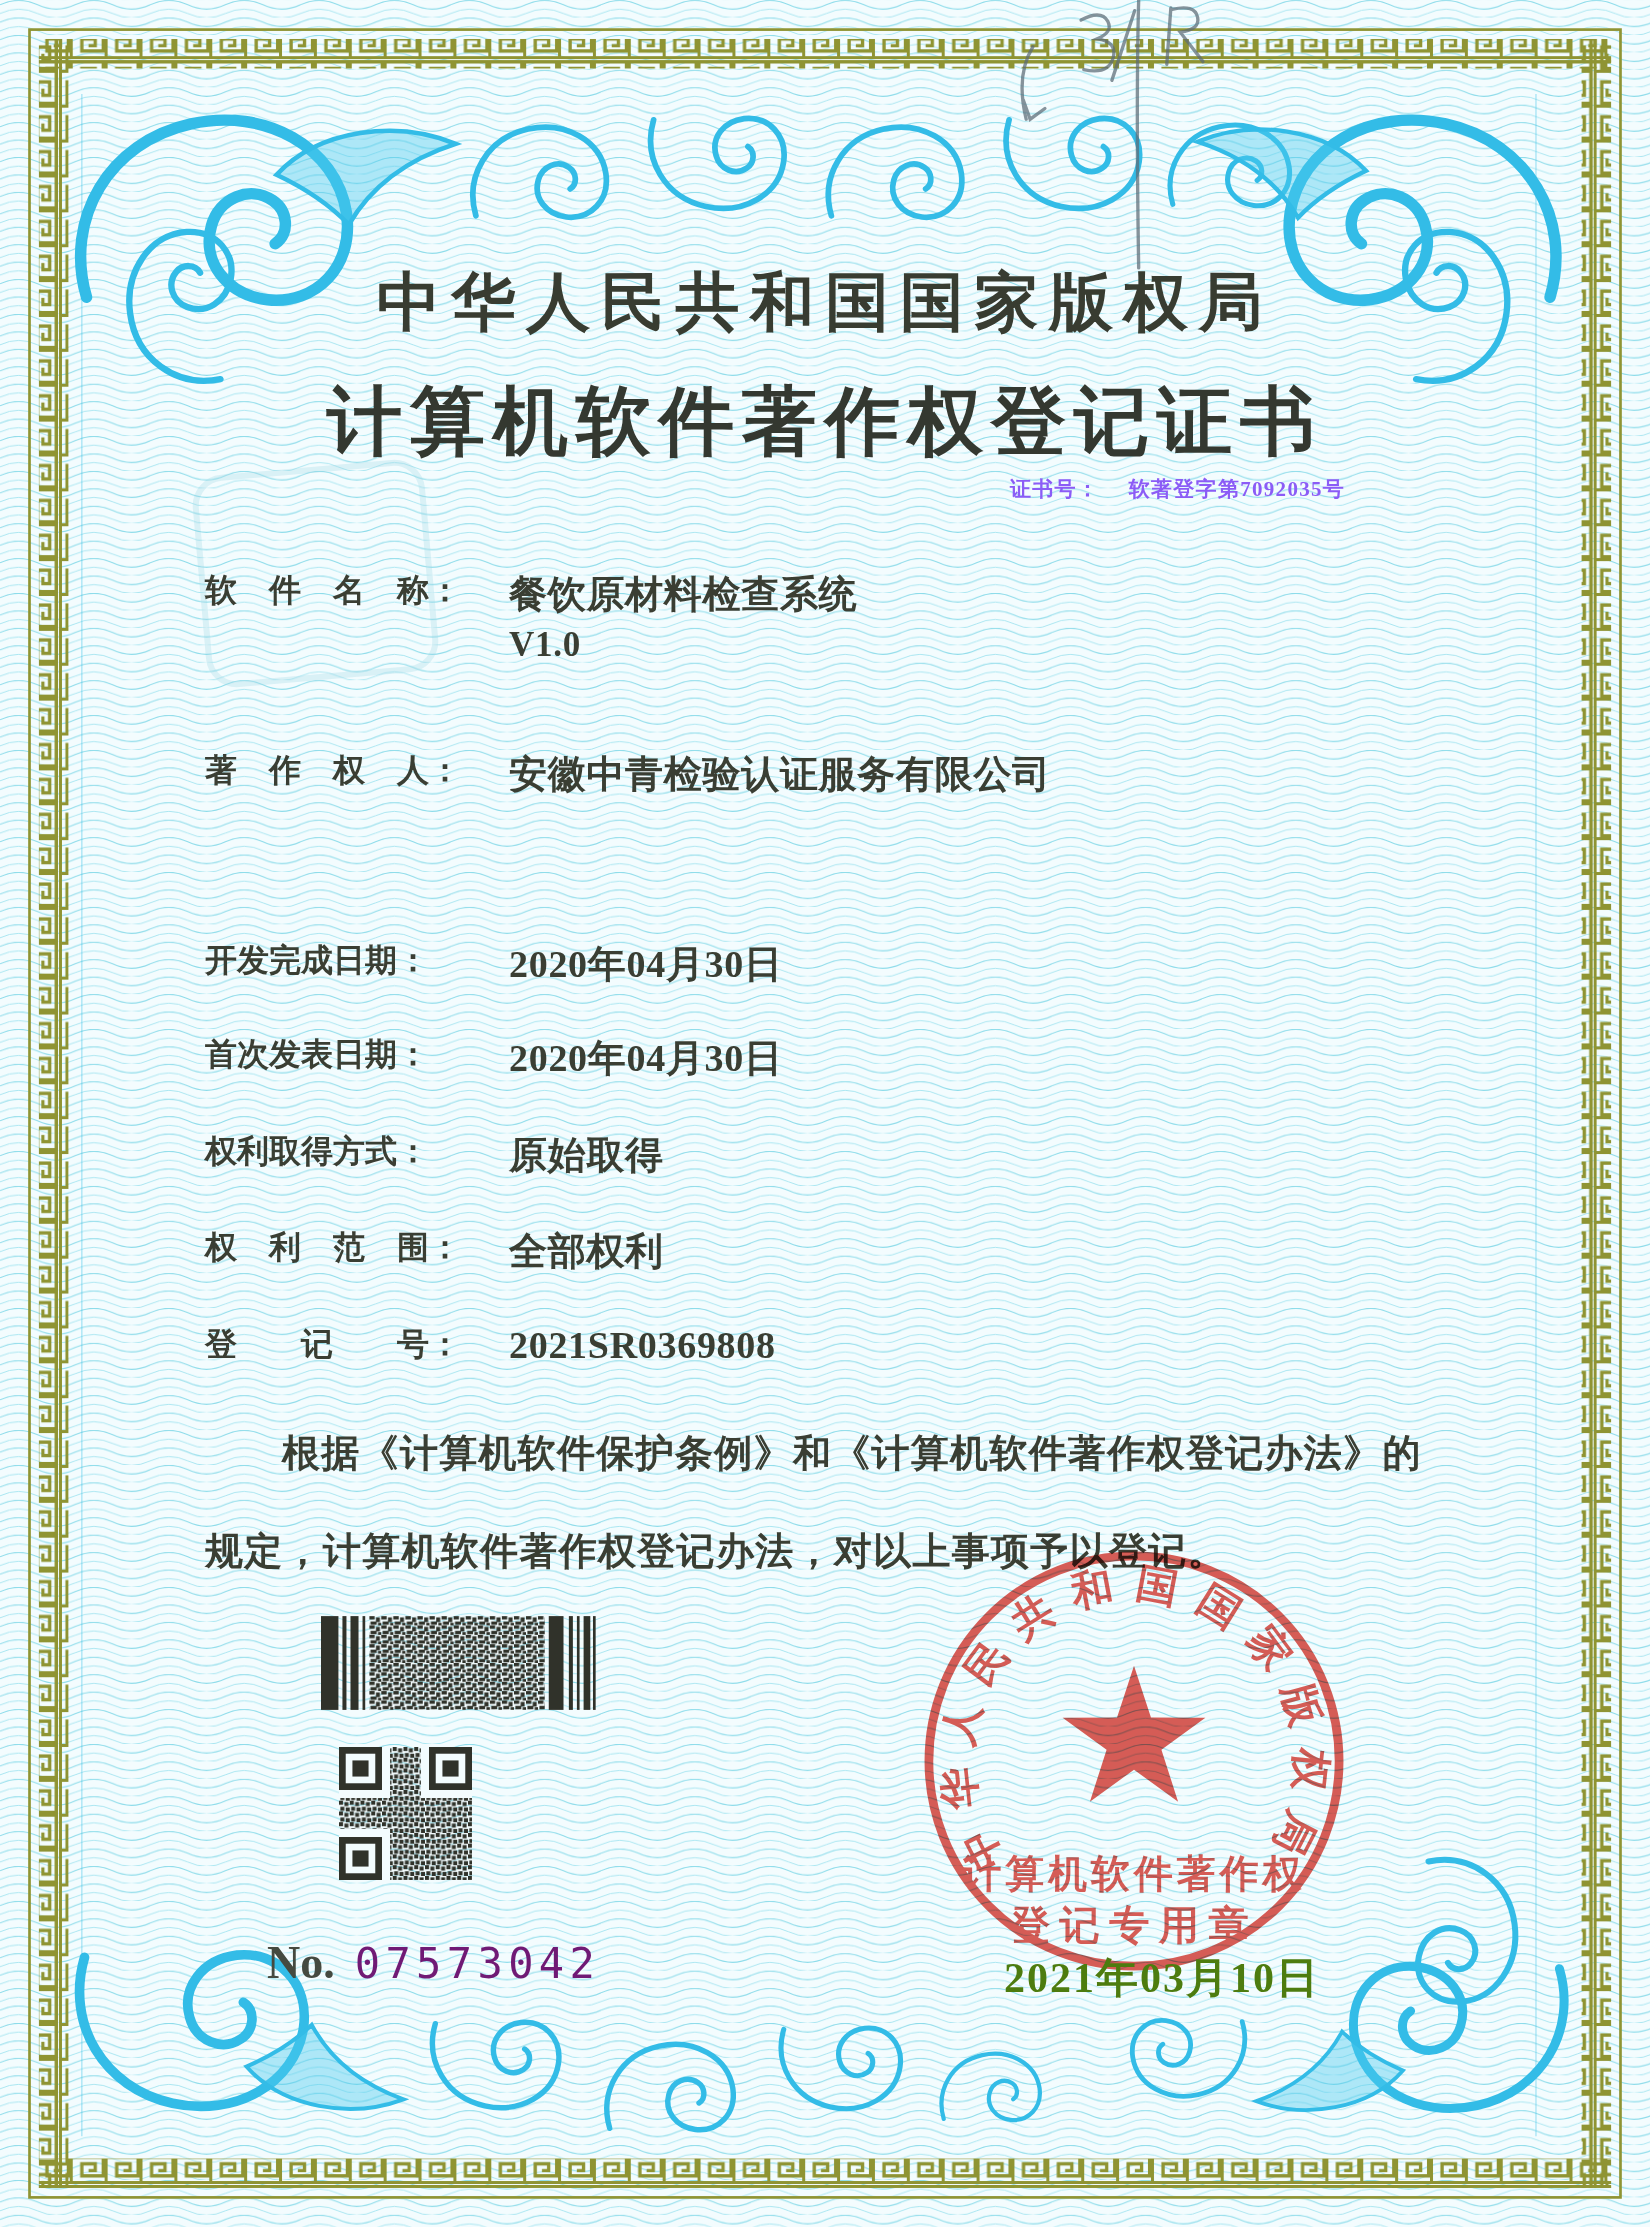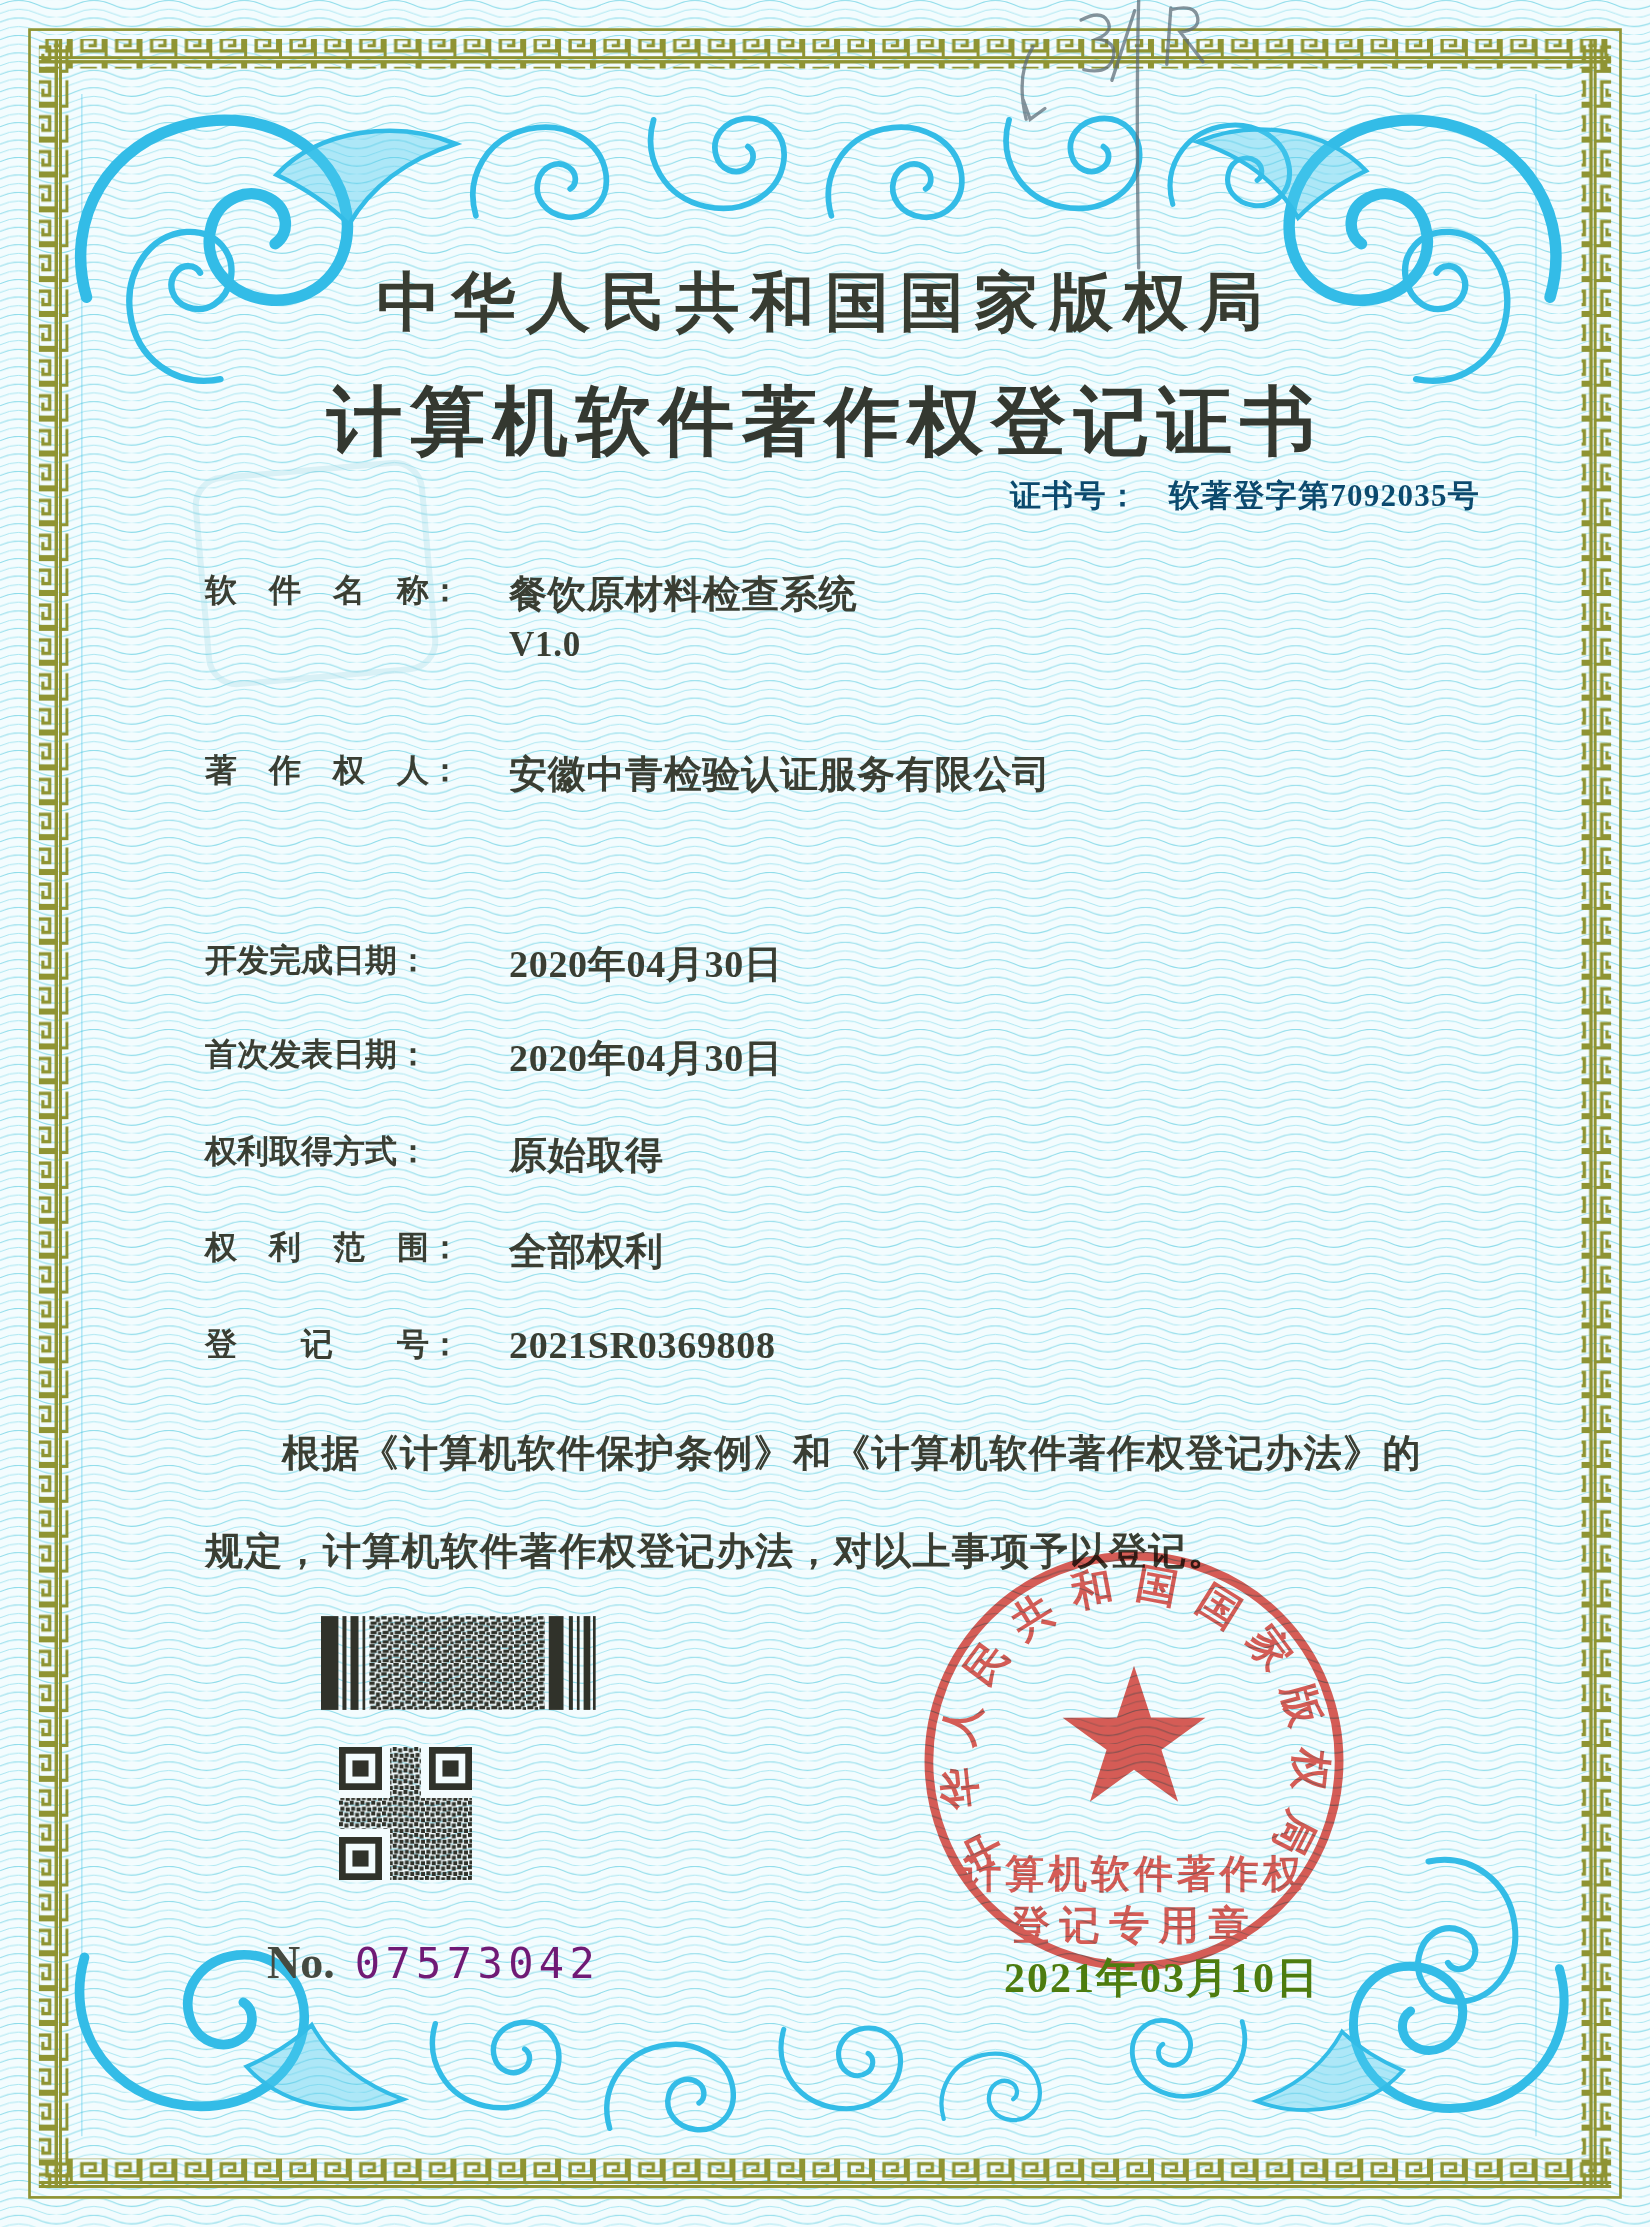--- a/index.html
+++ b/index.html
@@ -12,21 +12,21 @@
   svg.layer{position:absolute;left:0;top:0;pointer-events:none;}
   .authority{
     left:0;right:0;top:259px;text-align:center;margin:0;
     font-size:64px;font-weight:700;letter-spacing:10.7px;color:#383c31;
   }
   .certtitle{
     left:0;right:0;top:360px;text-align:center;margin:12px;
     font-size:75px;font-weight:800;letter-spacing:8px;color:#343830;
   }
   .certno{
-    left:1010px;top:475px;font-size:31px;font-weight:700;color:#0c4a6e;letter-spacing:1.3px;
+    left:1010px;top:475px;font-size:21px;font-weight:700;color:#8b5cf6;letter-spacing:1.3px;
   }
   .certno .gap{display:inline-block;width:29.5px;}
   .flabel{position:absolute;left:205px;font-size:32px;font-weight:700;color:#3a3e33;white-space:nowrap;}
   .fvalue{position:absolute;left:509px;font-size:38px;font-weight:700;color:#3a3e33;white-space:nowrap;letter-spacing:0.7px;}
   .para{position:absolute;font-size:38px;font-weight:600;color:#3a3e33;white-space:nowrap;letter-spacing:1.3px;}
   .serial{
     left:267px;top:1936px;display:flex;align-items:baseline;gap:20px;
   }
   .serial .no{font-size:46px;color:#454a40;font-weight:600;text-align:right;}
   .serial .num{font-family:"DejaVu Sans Mono","Liberation Mono",monospace;

